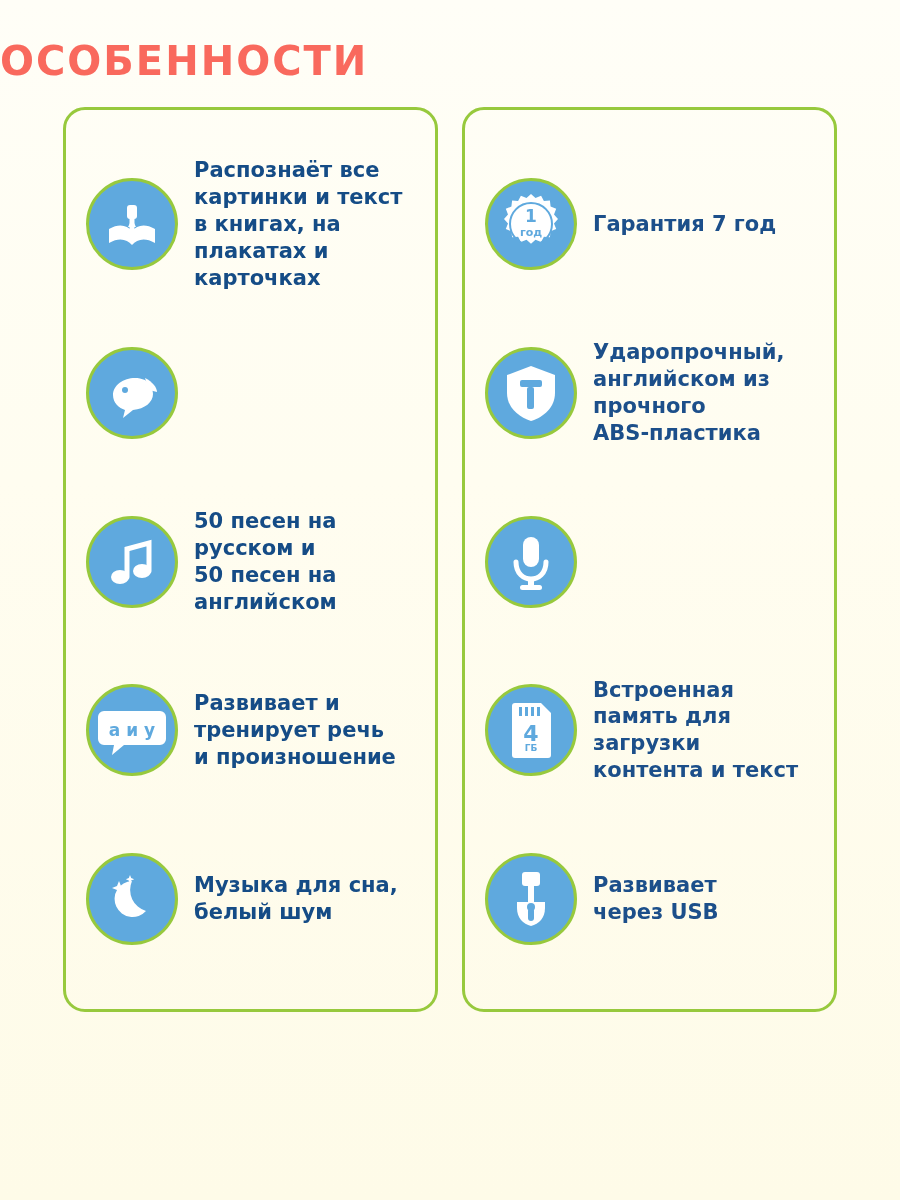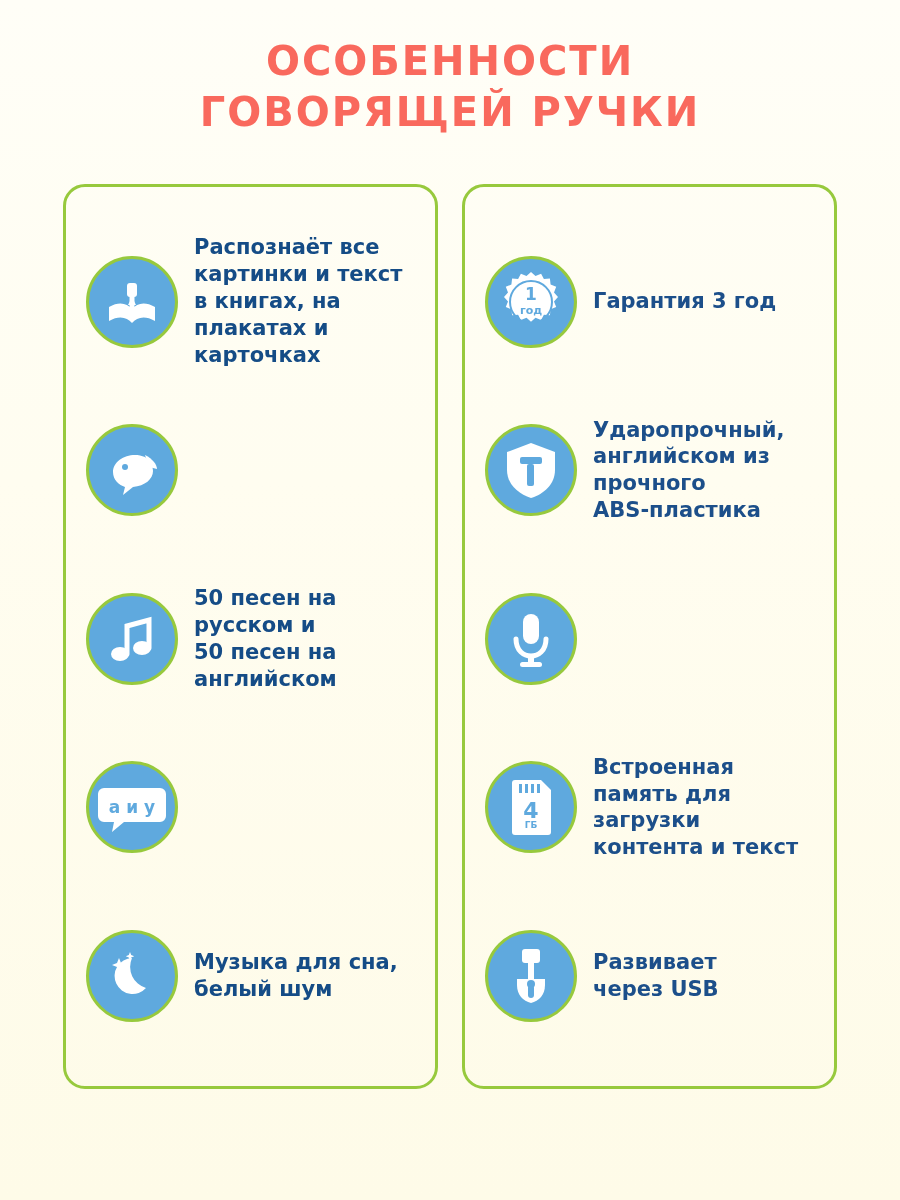--- a/index.html
+++ b/index.html
@@ -14,38 +14,37 @@
     overflow: hidden;
   }
   .page {
     position: relative;
     width: 900px;
     height: 1200px;
     box-sizing: border-box;
     background: linear-gradient(180deg, #fffef7 0%, #fffdf0 40%, #fefbe8 100%);
   }
   .title {
-    text-align: center;
     padding-top: 36px;
     color: #f9695d;
     font-weight: bold;
     font-size: 40px;
     letter-spacing: 2px;
     line-height: 1.28;
     font-family: "DejaVu Sans", sans-serif;
   }
   .title .line {
     display: block;
     white-space: nowrap;
   }
   .columns {
     display: flex;
     justify-content: center;
     gap: 24px;
-    margin-top: 46px;
+    margin-top: 20px;
   }
   .card {
     width: 375px;
     box-sizing: border-box;
     border: 3px solid #97c93d;
     border-radius: 22px;
     padding: 30px 16px 26px 16px;
     display: flex;
     flex-direction: column;
   }
@@ -81,21 +80,20 @@
   .right .feature-text { color: #1c4f8a; }
   svg { display: block; }
 </style>
 </head>
 <body>
 
 <div class="page">
 
   <div class="title">
     <span class="line">ОСОБЕННОСТИ</span>
-    <span class="line">ГОВОРЯЩЕЙ РУЧКИ</span>
   </div>
 
   <div class="columns">
 
     <div class="card left">
 
       <div class="feature">
         <div class="icon-wrap">
           <svg width="62" height="62" viewBox="0 0 62 62">
             <path d="M31 22 L31 38" stroke="#fff" stroke-width="5" fill="none"></path>
@@ -135,20 +133,23 @@
 английском</div>
       </div>
 
       <div class="feature">
         <div class="icon-wrap">
           <svg width="76" height="62" viewBox="0 0 76 62">
             <path d="M10 12 H66 A6 6 0 0 1 72 18 V40 A6 6 0 0 1 66 46 H30 L18 56 L20 46 H10 A6 6 0 0 1 4 40 V18 A6 6 0 0 1 10 12 Z" fill="#fff"></path>
             <text x="38" y="37" font-family="DejaVu Sans, sans-serif" font-size="17" font-weight="bold" fill="#5fa9de" text-anchor="middle">а и у</text>
           </svg>
         </div>
+        <div class="feature-text">Развивает и
+тренирует речь
+и произношение</div>
       </div>
 
       <div class="feature">
         <div class="icon-wrap">
           <svg width="60" height="60" viewBox="0 0 60 60">
             <path d="M44 42 A18 18 0 1 1 30 12 A22 22 0 0 0 44 42 Z" fill="#fff"></path>
             <path d="M17 12 l2 5 5 2 -5 2 -2 5 -2 -5 -5 -2 5 -2 z" fill="#fff"></path>
             <path d="M28 6 l1.2 3 3 1.2 -3 1.2 -1.2 3 -1.2 -3 -3 -1.2 3 -1.2 z" fill="#fff"></path>
           </svg>
         </div>
@@ -162,21 +163,21 @@
 
       <div class="feature">
         <div class="icon-wrap">
           <svg width="66" height="66" viewBox="0 0 66 66">
             <path d="M33 3 l4.5 4 5.6-2.3 2.8 5.3 6-0.5 0.7 6 5.6 2.3 -2.2 5.6 4 4.5 -4 4.5 2.2 5.6 -5.6 2.3 -0.7 6 -6-0.5 -2.8 5.3 -5.6-2.3 -4.5 4 -4.5-4 -5.6 2.3 -2.8-5.3 -6 0.5 -0.7-6 -5.6-2.3 2.2-5.6 -4-4.5 4-4.5 -2.2-5.6 5.6-2.3 0.7-6 6 0.5 2.8-5.3 5.6 2.3 z" fill="#fff"></path>
             <circle cx="33" cy="33" r="21" fill="none" stroke="#5fa9de" stroke-width="2"></circle>
             <text x="33" y="31" font-family="DejaVu Sans, sans-serif" font-size="17" font-weight="bold" fill="#5fa9de" text-anchor="middle">1</text>
             <text x="33" y="45" font-family="DejaVu Sans, sans-serif" font-size="11" font-weight="bold" fill="#5fa9de" text-anchor="middle">год</text>
           </svg>
         </div>
-        <div class="feature-text">Гарантия 3 год</div>
+        <div class="feature-text">Гарантия 7 год</div>
       </div>
 
       <div class="feature">
         <div class="icon-wrap">
           <svg width="58" height="62" viewBox="0 0 58 62">
             <path d="M29 4 L53 13 V31 C53 45 42 55 29 59 C16 55 5 45 5 31 V13 Z" fill="#fff"></path>
             <rect x="18" y="18" width="22" height="7" rx="2" fill="#5fa9de"></rect>
             <rect x="25" y="25" width="7" height="22" rx="2" fill="#5fa9de"></rect>
           </svg>
         </div>

